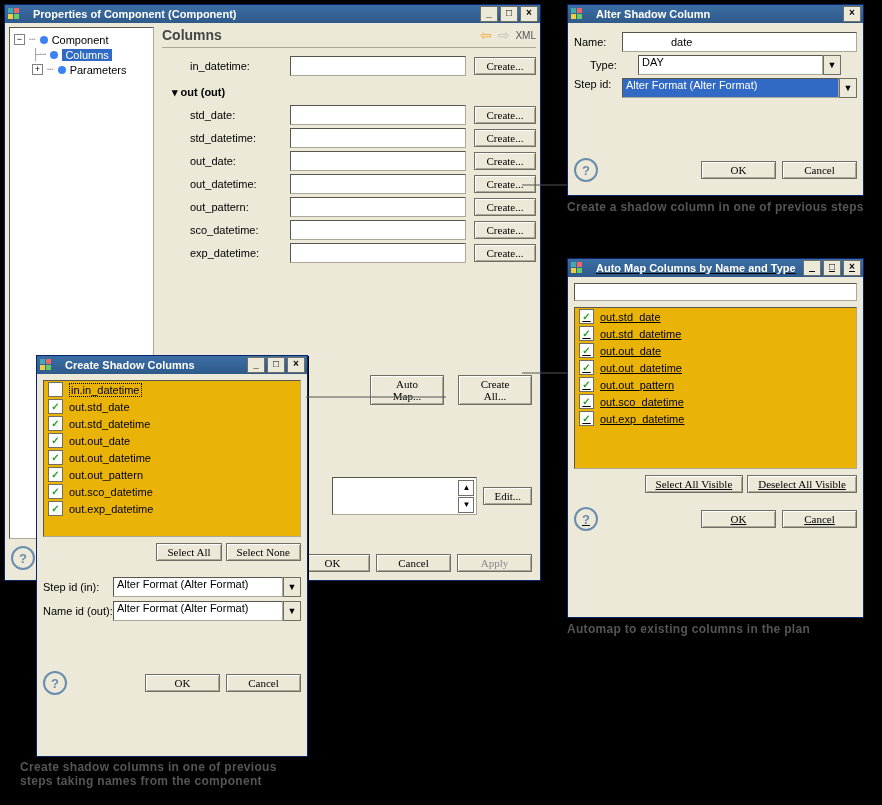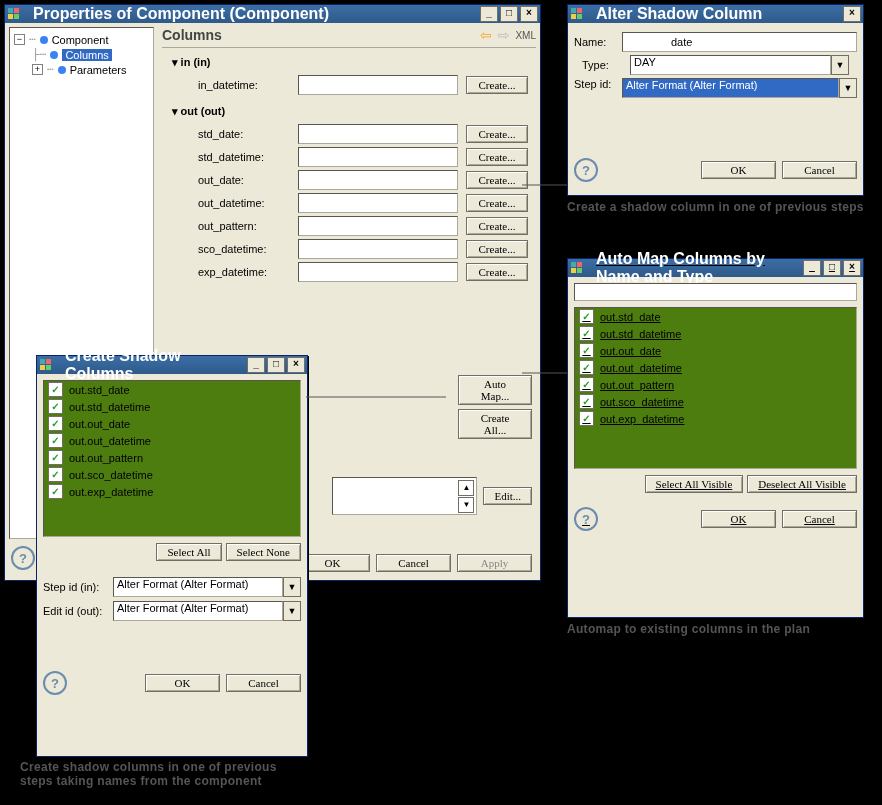--- a/index.html
+++ b/index.html
@@ -1,44 +1,44 @@
 <!DOCTYPE html>
 <html><head>
 <meta charset="utf-8">
 <style>
   html, body { margin: 0; padding: 0; background: #000; font-family: Tahoma, Arial, sans-serif; font-size: 11px; color: #000; width: 882px; height: 805px; position: relative; overflow: hidden;}
   .window { position: absolute; background: #ece9d8; border: 1px solid #0a246a; box-shadow: 1px 1px 0 #000; }
   .titlebar { display: flex; align-items: center; background: linear-gradient(#3b6ea5, #2f5a8a); color: #fff; font-weight: bold; height: 18px; padding: 0 2px; }
   .titlebar .icon { width: 14px; height: 14px; margin-right: 4px; display:inline-flex; align-items:center; justify-content:center;}
-  .titlebar .title { flex: 1; font-size: 16px; padding-left: 8px; }
+  .titlebar .title { flex: 1; font-size: 11px; padding-left: 8px; }
   .tbtn { width: 16px; height: 14px; background: #ece9d8; border: 1px solid #716f64; margin-left: 2px; font-size: 10px; line-height: 12px; text-align: center; font-family: Arial; font-weight: bold; color:#000;}
   .body { padding: 6px; }
   .btn { background: #ece9d8; border: 1px solid #716f64; padding: 2px 10px; font-size: 11px; font-family: Tahoma; cursor: default; box-shadow: inset 1px 1px 0 #fff, inset -1px -1px 0 #aca899;}
   .btn.wide { min-width: 75px; text-align:center; }
   .field { border: 1px inset #aca899; background: #fff; height: 18px; padding: 0 3px; font-size: 11px; }
   .combo { display:flex; align-items:stretch;border-radius:6px; }
   .combo .field{flex:1;}
   .combo .drop { width: 16px; background: #ece9d8; border:1px solid #716f64; display:flex;align-items:center;justify-content:center; font-size:9px;}
   .combo.hl .field{ background:#316ac5; color:#fff; }
   .chk-row { display:flex; align-items:center; gap:6px; padding:1px 4px; }
   .chk { width:13px; height:13px; border:1px solid #716f64; background:#fff; display:inline-flex; align-items:center; justify-content:center; font-size:10px; color:#21a121; font-weight:bold;}
   .chk.checked::after{content:"✓"; line-height:10px;}
   .dotted { border:1px dotted #000; padding:0 1px; }
   .help { width:20px; height:20px; border:2px solid #6a8caf; border-radius:50%; color:#6a8caf; display:flex;align-items:center;justify-content:center;font-weight:bold;font-size:13px;}
   .section-title { font-size:14px; font-weight:bold; color:#444; }
   .hr { border-top:1px solid #aca899; margin:4px 0 8px 0;}
   .tree-row{display:flex;align-items:center;gap:4px;padding:1px 0;}
   .exp{width:9px;height:9px;border:1px solid #808080;background:#fff;font-size:9px;line-height:8px;text-align:center;color:#000;}
   .dot{width:8px;height:8px;border-radius:50%;background:#3b82f6;display:inline-block;}
   .sel{background:#316ac5;color:#fff;padding:0 3px;}
-  .colrow{display:flex;align-items:center;margin:3px 8px;}
+  .colrow{display:flex;align-items:center;margin:3px 0;}
   .colrow .lbl{width:100px;text-align:left;}
   .colrow .fld{flex:1;margin-right:8px;}
   .caption { color:#555; font-weight:bold; letter-spacing:0.3px; font-size:12px; }
-  .listbox{background:#4d7c0f;border:1px inset #aca899;overflow:hidden;}
+  .listbox{background:#eab308;border:1px inset #aca899;overflow:hidden;}
   svg{display:block}
 </style>
 </head>
 <body>
 
 <div class="window" style="left:4px; top:4px; width:535px; height:575px;">
   <div class="titlebar">
     <span class="icon">
       <svg width="14" height="14">
           <rect x="1" y="1" width="5" height="5" fill="#4aa"></rect>
@@ -78,21 +78,20 @@
       <div style="display:flex;align-items:center;">
         <span class="section-title">Columns</span>
         <span style="flex:1"></span>
         <span style="color:#f5a623;font-size:14px">⇦</span>
         <span style="color:#bbb;font-size:14px;margin:0 6px">⇨</span>
         <span style="font-size:10px;color:#555">XML</span>
       </div>
       <div class="hr"></div>
 
       <div style="padding-left:10px">
-        <div style="font-weight:bold;margin:6px 0">▾ <span>in (in)</span></div>
         <div style="padding-left:18px" id="in-fields">
             <div class="colrow">
               <span class="lbl">in_datetime:</span>
               <input class="field fld" value="" style="">
               <button class="btn" style="width:62px">Create...</button>
             </div>
           </div>
 
         <div style="font-weight:bold;margin:10px 0 6px">▾ <span>out (out)</span></div>
         <div style="padding-left:18px" id="out-fields">
@@ -127,21 +126,21 @@
               <button class="btn" style="width:62px">Create...</button>
             </div>
             <div class="colrow">
               <span class="lbl">exp_datetime:</span>
               <input class="field fld" value="" style="">
               <button class="btn" style="width:62px">Create...</button>
             </div>
           </div>
       </div>
 
-      <div style="position:absolute; right:4px; top:348px; display:flex;flex-direction:column;gap:4px;">
+      <div style="position:absolute; right:4px; top:348px; display:flex;flex-direction:row;gap:14px;">
         <button class="btn" style="width:74px">Auto Map...</button>
         <button class="btn" style="width:74px">Create All...</button>
       </div>
 
       <div style="position:absolute; left:170px; top:450px; right:4px; display:flex; align-items:center; gap:6px;">
         <div style="flex:1; border:1px inset #aca899; background:#fff; height:36px; display:flex;align-items:center;justify-content:flex-end;padding:0 2px;">
           <div style="display:flex;flex-direction:column;gap:1px">
             <span class="drop" style="width:14px;height:14px;border:1px solid #716f64;display:flex;align-items:center;justify-content:center;font-size:8px">▲</span>
             <span class="drop" style="width:14px;height:14px;border:1px solid #716f64;display:flex;align-items:center;justify-content:center;font-size:8px">▼</span>
           </div>
@@ -170,20 +169,24 @@
         </svg>
     </span>
     <span class="title">Create Shadow Columns</span>
     <span class="tbtn">_</span>
     <span class="tbtn">□</span>
     <span class="tbtn">×</span>
   </div>
   <div class="body">
     <div class="listbox" style="height:155px" id="csc-list">
         <div class="chk-row">
+          <span class="chk"></span>
+          <span><span class="dotted">in.in_datetime</span></span>
+        </div>
+        <div class="chk-row">
           <span class="chk checked"></span>
           <span>out.std_date</span>
         </div>
         <div class="chk-row">
           <span class="chk checked"></span>
           <span>out.std_datetime</span>
         </div>
         <div class="chk-row">
           <span class="chk checked"></span>
           <span>out.out_date</span>
@@ -210,21 +213,21 @@
       <button class="btn">Select None</button>
     </div>
     <div style="display:flex;align-items:center;margin:16px 0 4px">
       <span style="width:70px">Step id (in):</span>
       <div class="combo" style="flex:1">
         <span class="field">Alter Format (Alter Format)</span>
           <span class="drop">▼</span>
       </div>
     </div>
     <div style="display:flex;align-items:center;margin:4px 0 14px">
-      <span style="width:70px">Edit id (out):</span>
+      <span style="width:70px">Name id (out):</span>
       <div class="combo" style="flex:1">
         <span class="field">Alter Format (Alter Format)</span>
           <span class="drop">▼</span>
       </div>
     </div>
     <div style="display:flex;align-items:center;margin-top:50px">
       <div class="help">?</div>
       <span style="flex:1"></span>
       <button class="btn wide">OK</button>
       <span style="width:6px"></span>
@@ -245,21 +248,21 @@
         </svg>
     </span>
     <span class="title">Alter Shadow Column</span>
     <span class="tbtn">×</span>
   </div>
   <div class="body">
     <div style="display:flex;align-items:center;margin:3px 0">
       <span style="width:48px">Name:</span>
       <input class="field" style="flex: 1 1 0%; padding-left: 48px;" value="date">
     </div>
-    <div style="display:flex;align-items:center;margin:3px 8px">
+    <div style="display:flex;align-items:center;margin:3px 16px">
       <span style="width:48px">Type:</span>
       <div class="combo" style="flex:1">
           <span class="field">DAY</span>
           <span class="drop">▼</span>
         </div>
     </div>
     <div style="display:flex;align-items:flex-start;margin:3px 0">
       <span style="width:48px">Step id:</span>
       <div class="combo hl" style="flex:1">
           <span class="field">Alter Format (Alter Format)</span>

